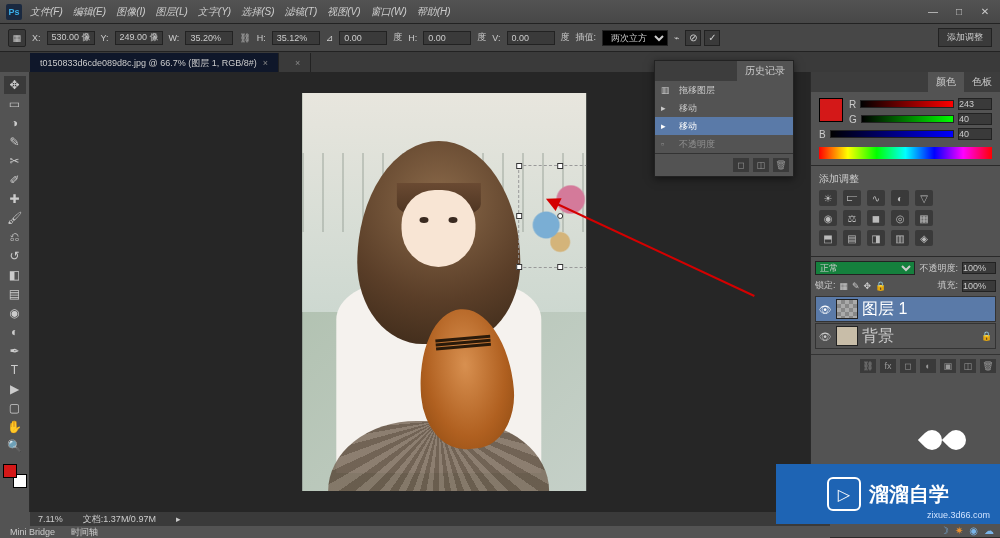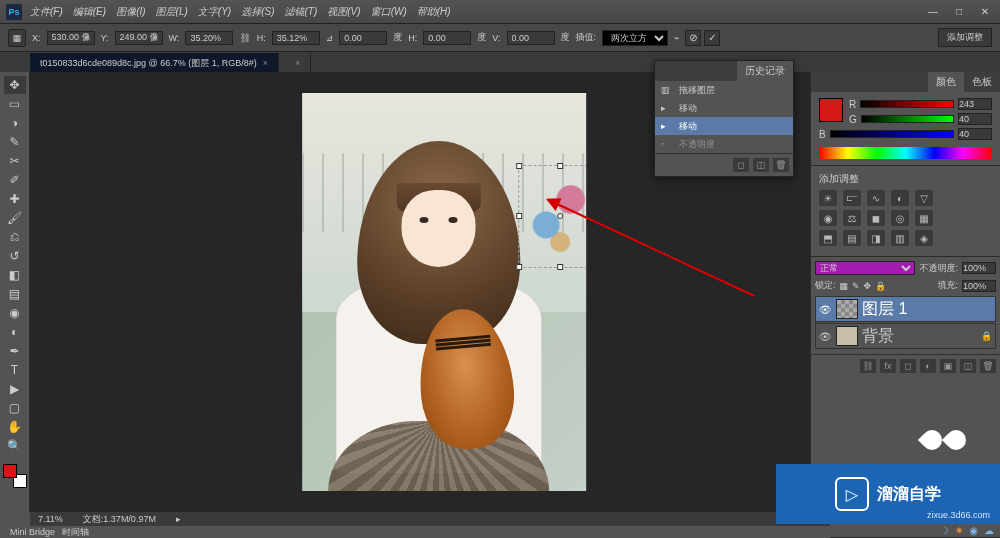--- a/index.html
+++ b/index.html
@@ -63,40 +63,40 @@
 .color-sliders .slider { flex:1; height:8px; border:1px solid #222; }
 .r-slider{background:linear-gradient(90deg,#000,#f00);}
 .g-slider{background:linear-gradient(90deg,#000,#0f0);}
 .b-slider{background:linear-gradient(90deg,#000,#00f);}
 .ramp { height:12px; background: linear-gradient(90deg,#f00,#ff0,#0f0,#0ff,#00f,#f0f,#f00); margin-top:4px; }
 .color-swatch-big { width:24px; height:24px; background:#d41818; border:1px solid #000; float:left; margin-right:6px; }
 .adjust-row { display:flex; gap:6px; margin:4px 0; }
 .adjust-icon { width:18px; height:16px; background:#3a3a3a; border-radius:2px; display:flex;align-items:center;justify-content:center; font-size:10px; color:#bbb;}
 .layers-panel .panel-body { padding: 4px; }
 .layer-controls { display:flex; gap:4px; align-items:center; margin-bottom:4px; font-size:9px;}
-.layer-select { background:#a21caf; border:1px solid #222; color:#ccc; font-size:9px; flex:1; }
+.layer-select { background:#15803d; border:1px solid #222; color:#ccc; font-size:9px; flex:1; }
 .opacity-field { background:#3a3a3a; border:1px solid #222; color:#ccc; width:34px; font-size:9px;}
 .layer-row { display:flex; align-items:center; height:26px; border:1px solid #333; margin-bottom:1px; padding:0 2px; gap:4px; }
 .layer-row.active { background:#5a7aa8; color:#fff; }
 .eye { width:14px; text-align:center; }
 .layer-thumb { width:22px; height:20px; background:#666; border:1px solid #222; background-image: linear-gradient(45deg,#888 25%,transparent 25%,transparent 75%,#888 75%), linear-gradient(45deg,#888 25%,#aaa 25%,#aaa 75%,#888 75%); background-size:8px 8px; background-position:0 0,4px 4px;}
 .layer-thumb.bg-thumb { background:#c8bda8;}
 .layer-name { font-size:16px; flex:1;}
 .lock { font-size:9px; color:#aaa; }
 .panel-foot { display:flex; justify-content:flex-end; gap:4px; padding:4px; border-top:1px solid #333; }
 .panel-foot .pf-btn { width:16px; height:14px; background:#3a3a3a; font-size:9px; color:#999; display:flex;align-items:center;justify-content:center;}
 .floating-history { position:absolute; top:60px; left:654px; width:140px; background:#535353; border:1px solid #222; box-shadow:0 2px 8px rgba(0,0,0,.5); }
 .hist-row { display:flex; align-items:center; height:18px; padding:0 6px; font-size:9px; color:#ccc; gap:6px; }
 .hist-row.active { background:#5a7aa8; color:#fff; }
 .hist-icon { width:12px; }
 .statusbar { position:absolute; bottom:12px; left:30px; right:170px; height:14px; background:#3a3a3a; display:flex; align-items:center; font-size:9px; color:#ccc; padding:0 8px; gap:20px;}
-.bottombar { position:absolute; bottom:0; left:0; right:170px; height:12px; background:#535353; display:flex; align-items:center; font-size:9px; color:#ccc; padding:0 10px; gap:7px;}
+.bottombar { position:absolute; bottom:0; left:0; right:170px; height:12px; background:#535353; display:flex; align-items:center; font-size:9px; color:#ccc; padding:0 10px; gap:16px;}
 .watermark { position:absolute; right:0; bottom:14px; width:224px; height:60px; background:#1e64b4; display:flex; align-items:center; justify-content:center; gap:8px; z-index:50;}
 .wm-logo { width:34px; height:34px; border:2px solid #fff; border-radius:6px; display:flex; align-items:center; justify-content:center; color:#fff; font-size:16px;}
-.wm-text { color:#fff; font-size:16px; font-weight:bold; }
+.wm-text { color:#fff; font-size:20px; font-weight:bold; }
 .wm-sub { position:absolute; bottom:4px; right:10px; color:#cfe3ff; font-size:9px; }
 .syswin { position:absolute; right:6px; bottom:2px; display:flex; gap:6px; font-size:10px; }
 .syswin span{color:#7ab4e8;}
 .panel-strip { position:absolute; right:170px; top:72px; width:14px; background:#424242; bottom:26px; border-left:1px solid #2a2a2a;}
 .strip-btn{width:12px;height:12px;margin:6px auto;background:#555;border-radius:2px;}
 .catears { position:absolute; right:28px; bottom:78px; width:50px; height:30px;}
 .ear{position:absolute;width:20px;height:20px;background:#fff;border-radius:50% 50% 50% 0;transform:rotate(45deg);}
 .ear.e2{left:24px;}
 .opt-commit { display:flex; gap:3px; }
 .opt-commit span { width:16px; height:16px; display:flex; align-items:center; justify-content:center; border:1px solid #222; background:#3a3a3a; font-size:10px; cursor:pointer;}

